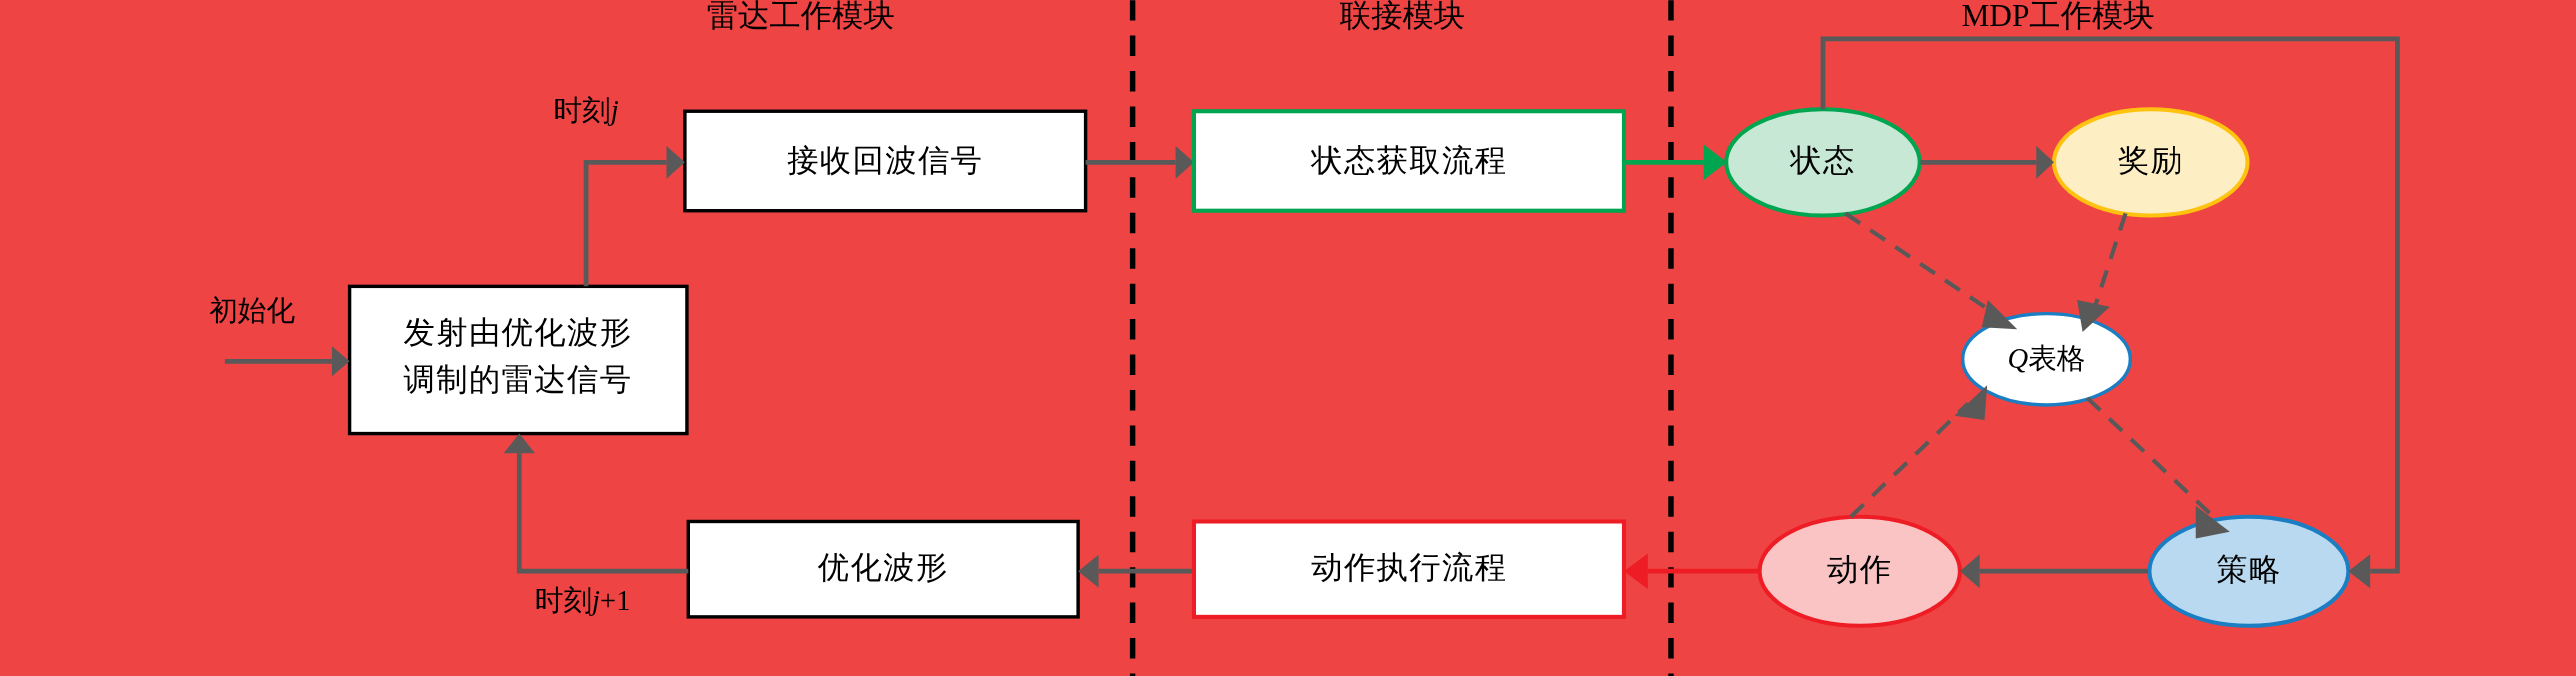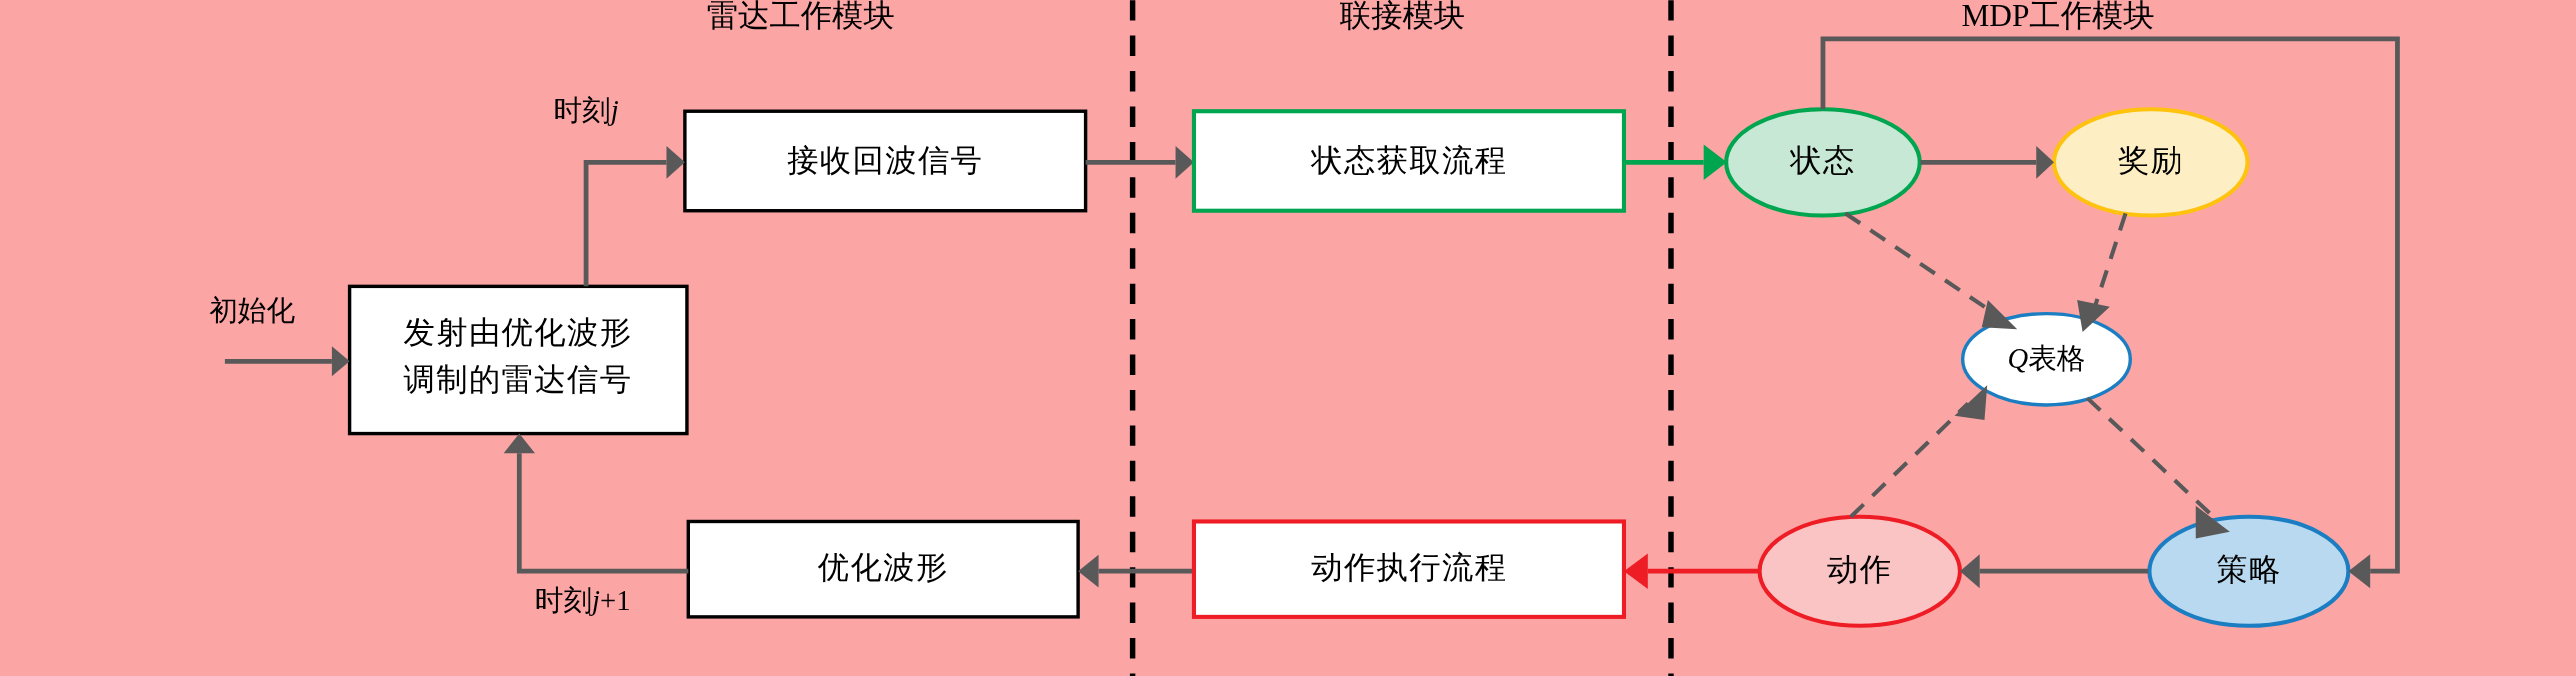--- a/index.html
+++ b/index.html
@@ -10,21 +10,21 @@
   body {
     width: 2576px;
     height: 677px;
     font-family: "Liberation Serif", "DejaVu Serif", serif;
     overflow: hidden;
   }
   #diagram-root {
     position: relative;
     width: 2576px;
     height: 677px;
-    background: #fca5a5;
+    background: #ef4444;
   }
   svg.canvas {
     position: absolute;
     left: 0;
     top: 0;
     width: 2576px;
     height: 677px;
   }
   .module-title {
     font-family: "Liberation Serif", "DejaVu Serif", serif;

